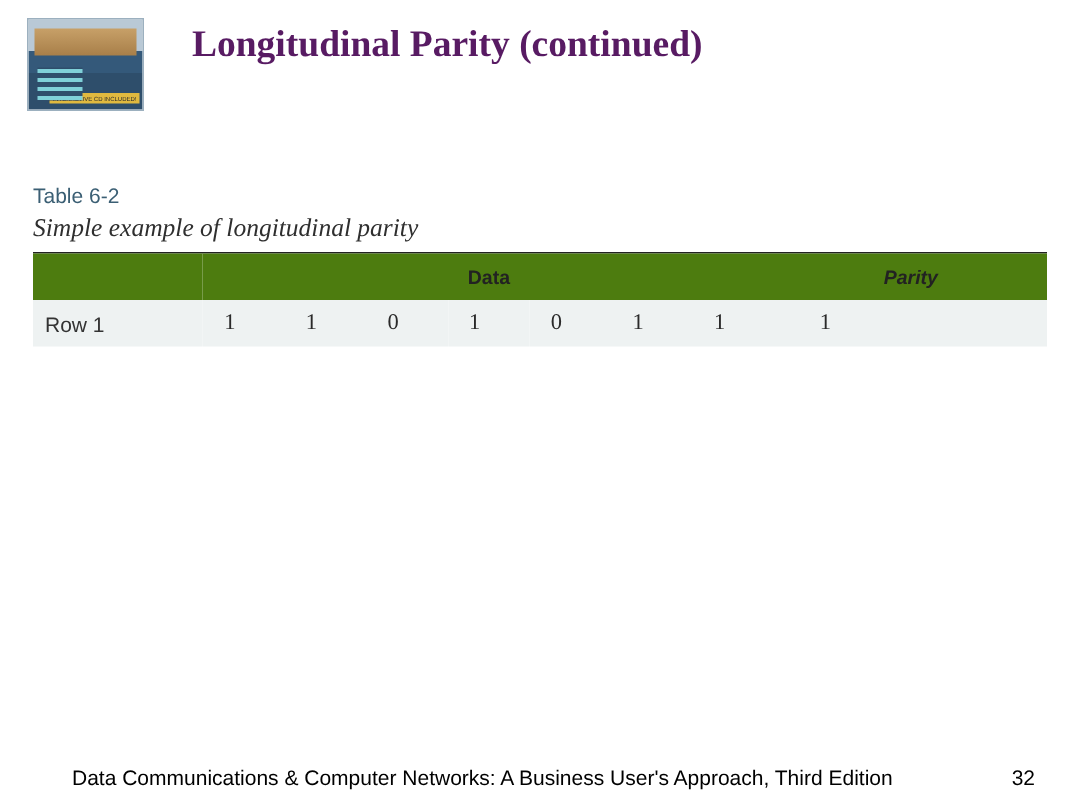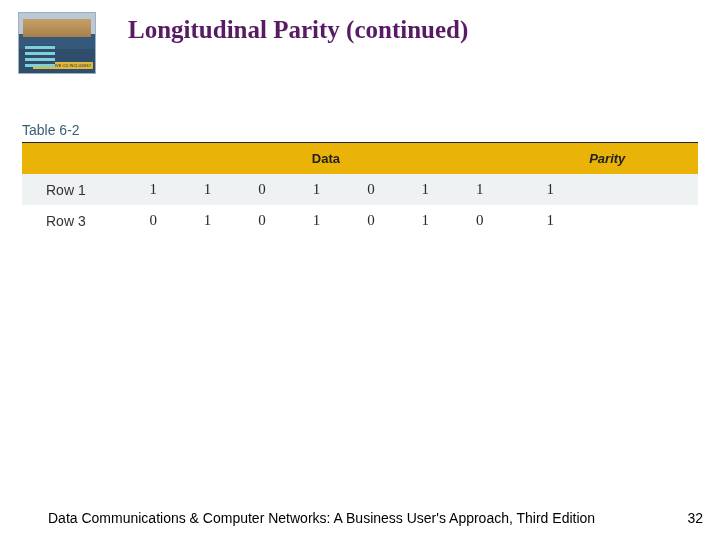--- a/index.html
+++ b/index.html
@@ -80,59 +80,60 @@
     width: 100%;
     border-collapse: collapse;
     font-family: Verdana, Arial, sans-serif;
   }
   thead th {
     text-align: left;
     font-weight: bold;
     font-size: 13px;
     color: #222;
     padding: 8px 4px 8px 4px;
-    background: #eab308;
+    background: #4d7c0f;
   }
   thead th.col-label { width: 100px; }
   thead th.col-data { text-align: center; }
   thead th.col-parity { text-align: center; width: 160px; font-style: italic; }
   tbody td {
     font-size: 14px;
     color: #2a2a2a;
     padding: 7px 4px;
   }
   tbody tr:nth-child(odd) { background: #eef2f2; }
   tbody tr:nth-child(even) { background: #ffffff; }
-  td.row-label { font-family: Verdana, sans-serif; color: #333; width: 100px; padding-left: 24px;}
+  td.row-label { font-family: Verdana, sans-serif; color: #333; width: 100px; padding-left: 8px;}
   td.bit { width: 48px; text-align: left; font-family: Georgia, serif; font-size: 15px; padding-left: 14px;}
   td.parity-bit { width: 80px; text-align: left; font-family: Georgia, serif; font-size: 15px; padding-left: 30px;}
   .footer {
     position: absolute;
     left: 0; right: 0;
     bottom: 14px;
     display: flex;
     justify-content: space-between;
-    padding: 0 17px 0 48px;
+    padding: 0 30px 0 48px;
     font-size: 14px;
     color: #000;
     margin-top: 26px;
   }
 </style>
 </head>
 <body>
 
 <div class="header">
   <div class="book-thumb">
     <span class="tag">INTERACTIVE CD INCLUDED!</span>
   </div>
   <div class="slide-title">Longitudinal Parity (continued)</div>
 </div>
 
 <div class="table-wrap">
   <div class="tbl-number">Table 6-2</div>
+  <div class="tbl-caption">Simple example of longitudinal parity</div>
   <hr class="divider">
   <table>
     <thead>
       <tr>
         <th class="col-label"></th>
         <th class="col-data" colspan="7">Data</th>
         <th class="col-parity">Parity</th>
       </tr>
     </thead>
     <tbody>
@@ -140,31 +141,20 @@
         <td class="row-label">Row 1</td>
         <td class="bit">1</td>
         <td class="bit">1</td>
         <td class="bit">0</td>
         <td class="bit">1</td>
         <td class="bit">0</td>
         <td class="bit">1</td>
         <td class="bit">1</td>
         <td class="parity-bit">1</td>
       </tr>
-      <tr>
-        <td class="row-label">Row 3</td>
-        <td class="bit">0</td>
-        <td class="bit">1</td>
-        <td class="bit">0</td>
-        <td class="bit">1</td>
-        <td class="bit">0</td>
-        <td class="bit">1</td>
-        <td class="bit">0</td>
-        <td class="parity-bit">1</td>
-      </tr>
     </tbody>
   </table>
 </div>
 
 <div class="footer">
   <span>Data Communications &amp; Computer Networks: A Business User's Approach, Third Edition</span>
   <span>32</span>
 </div>
 
 </body></html>

